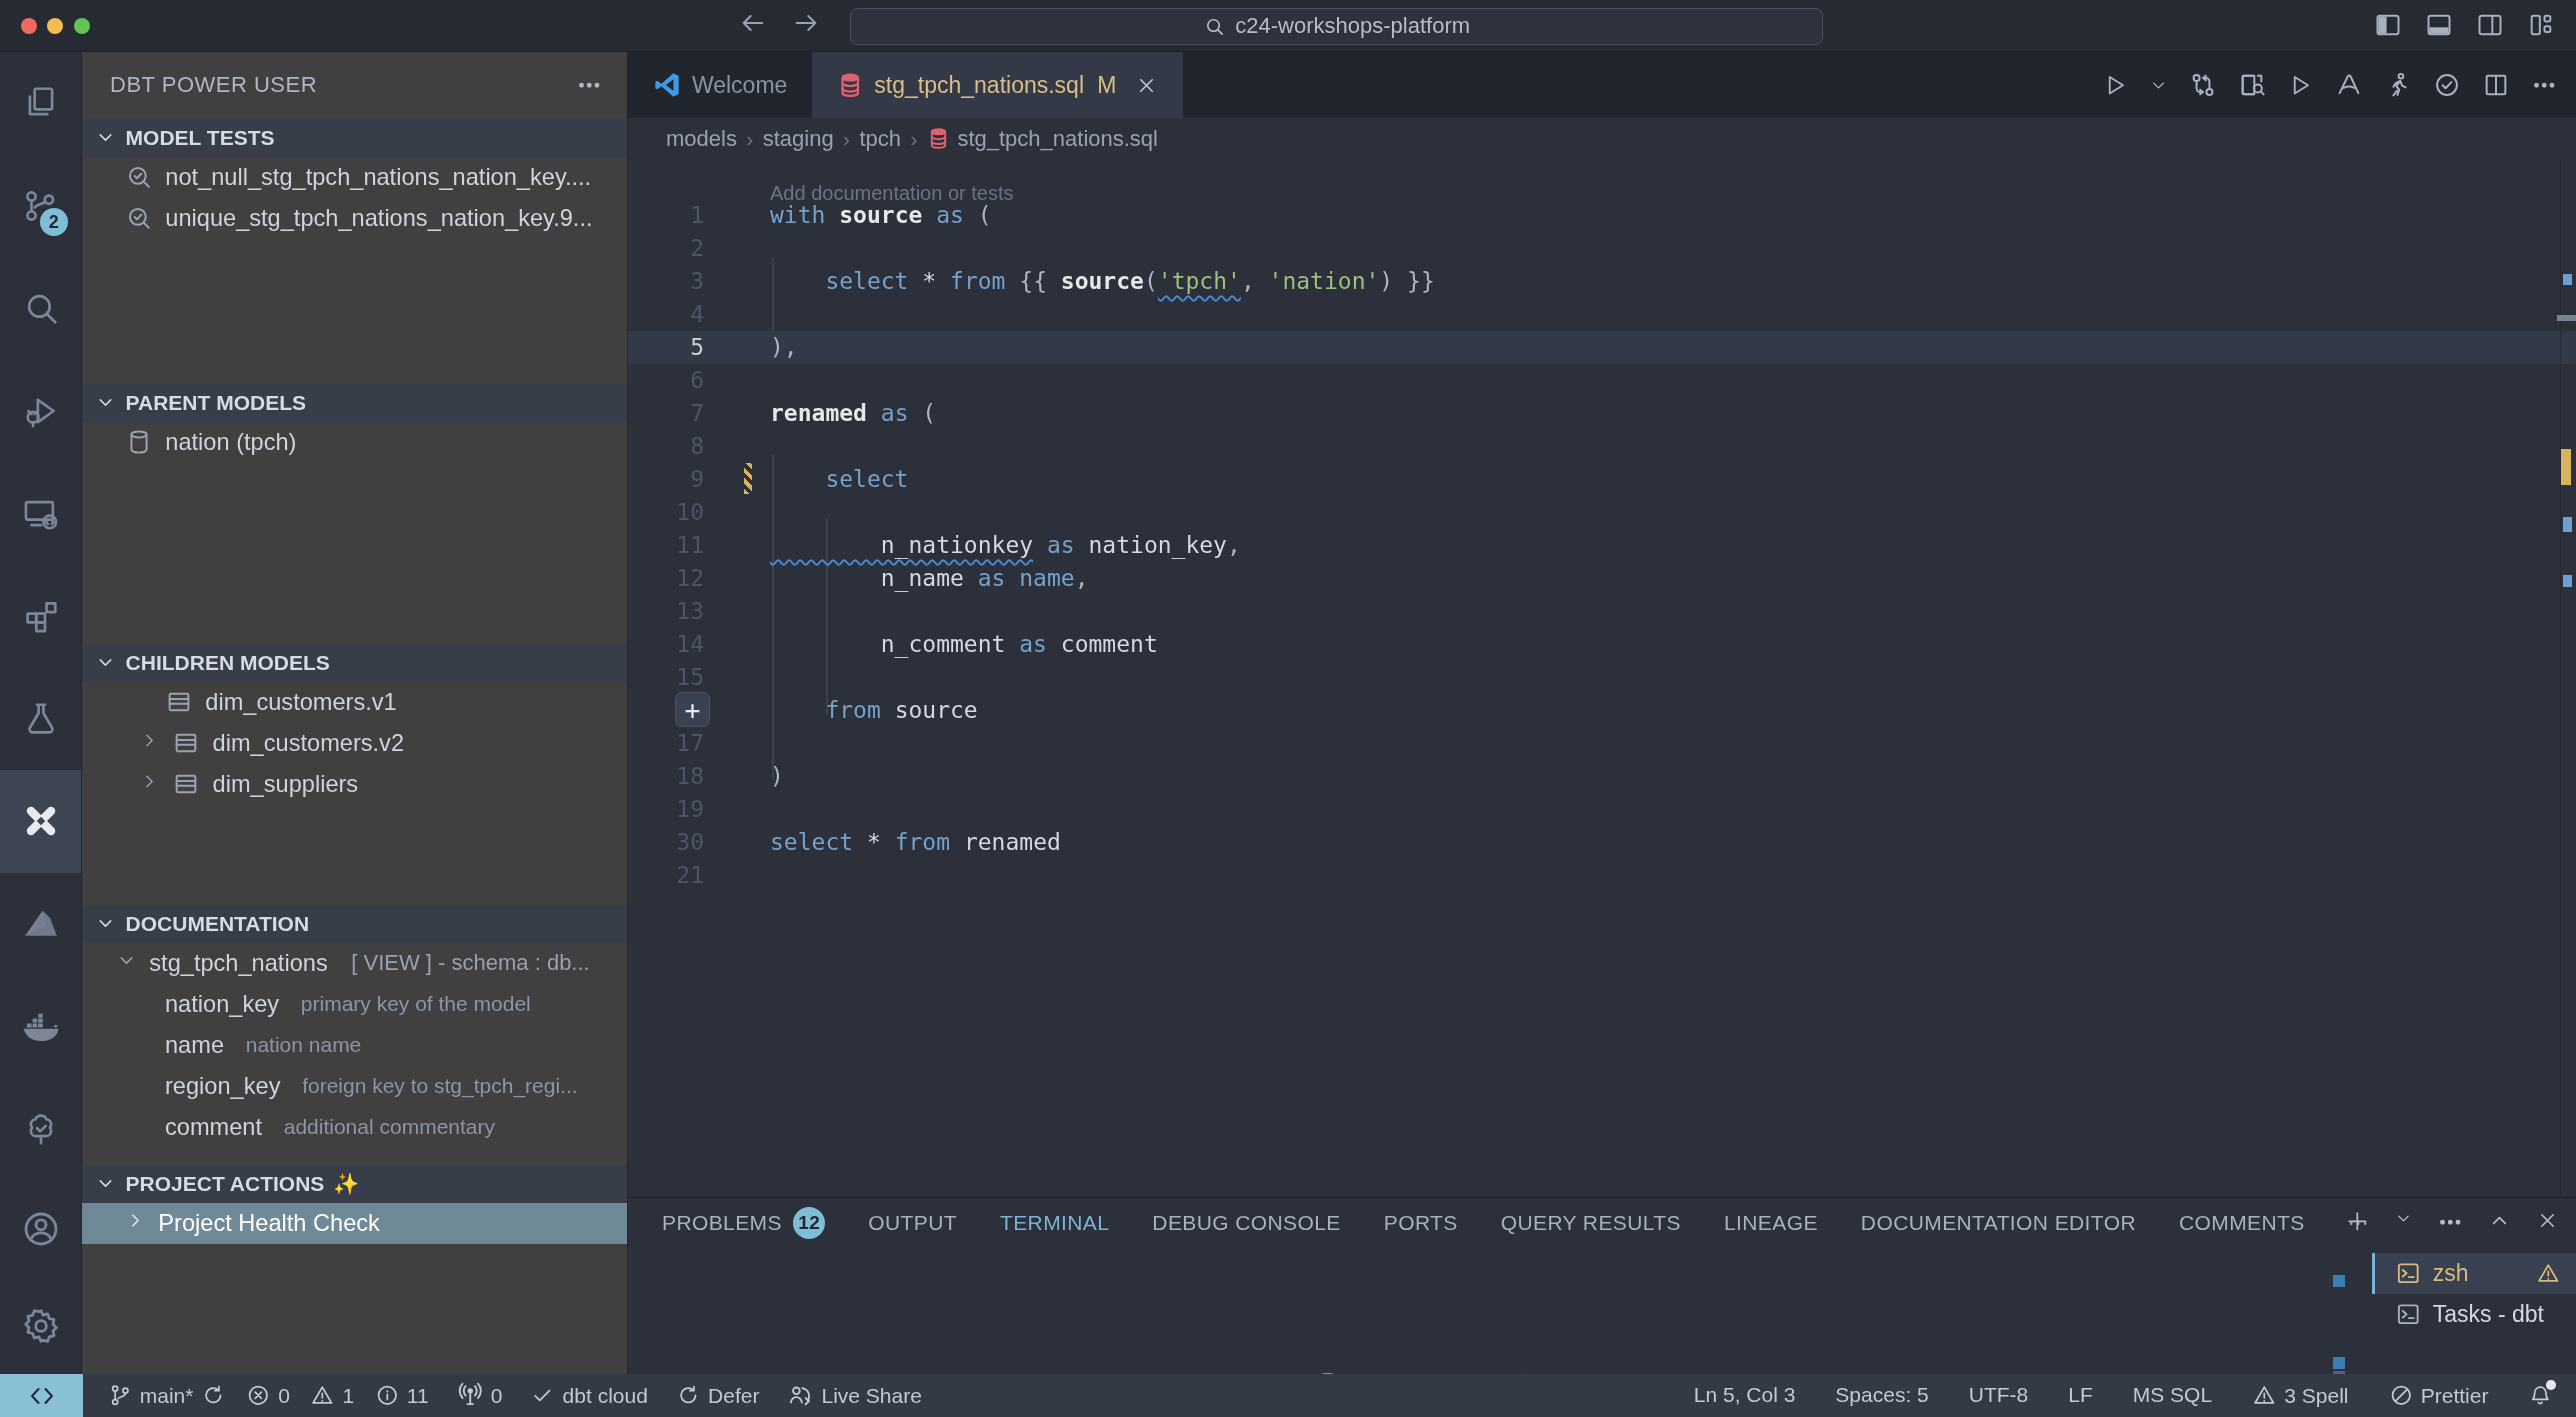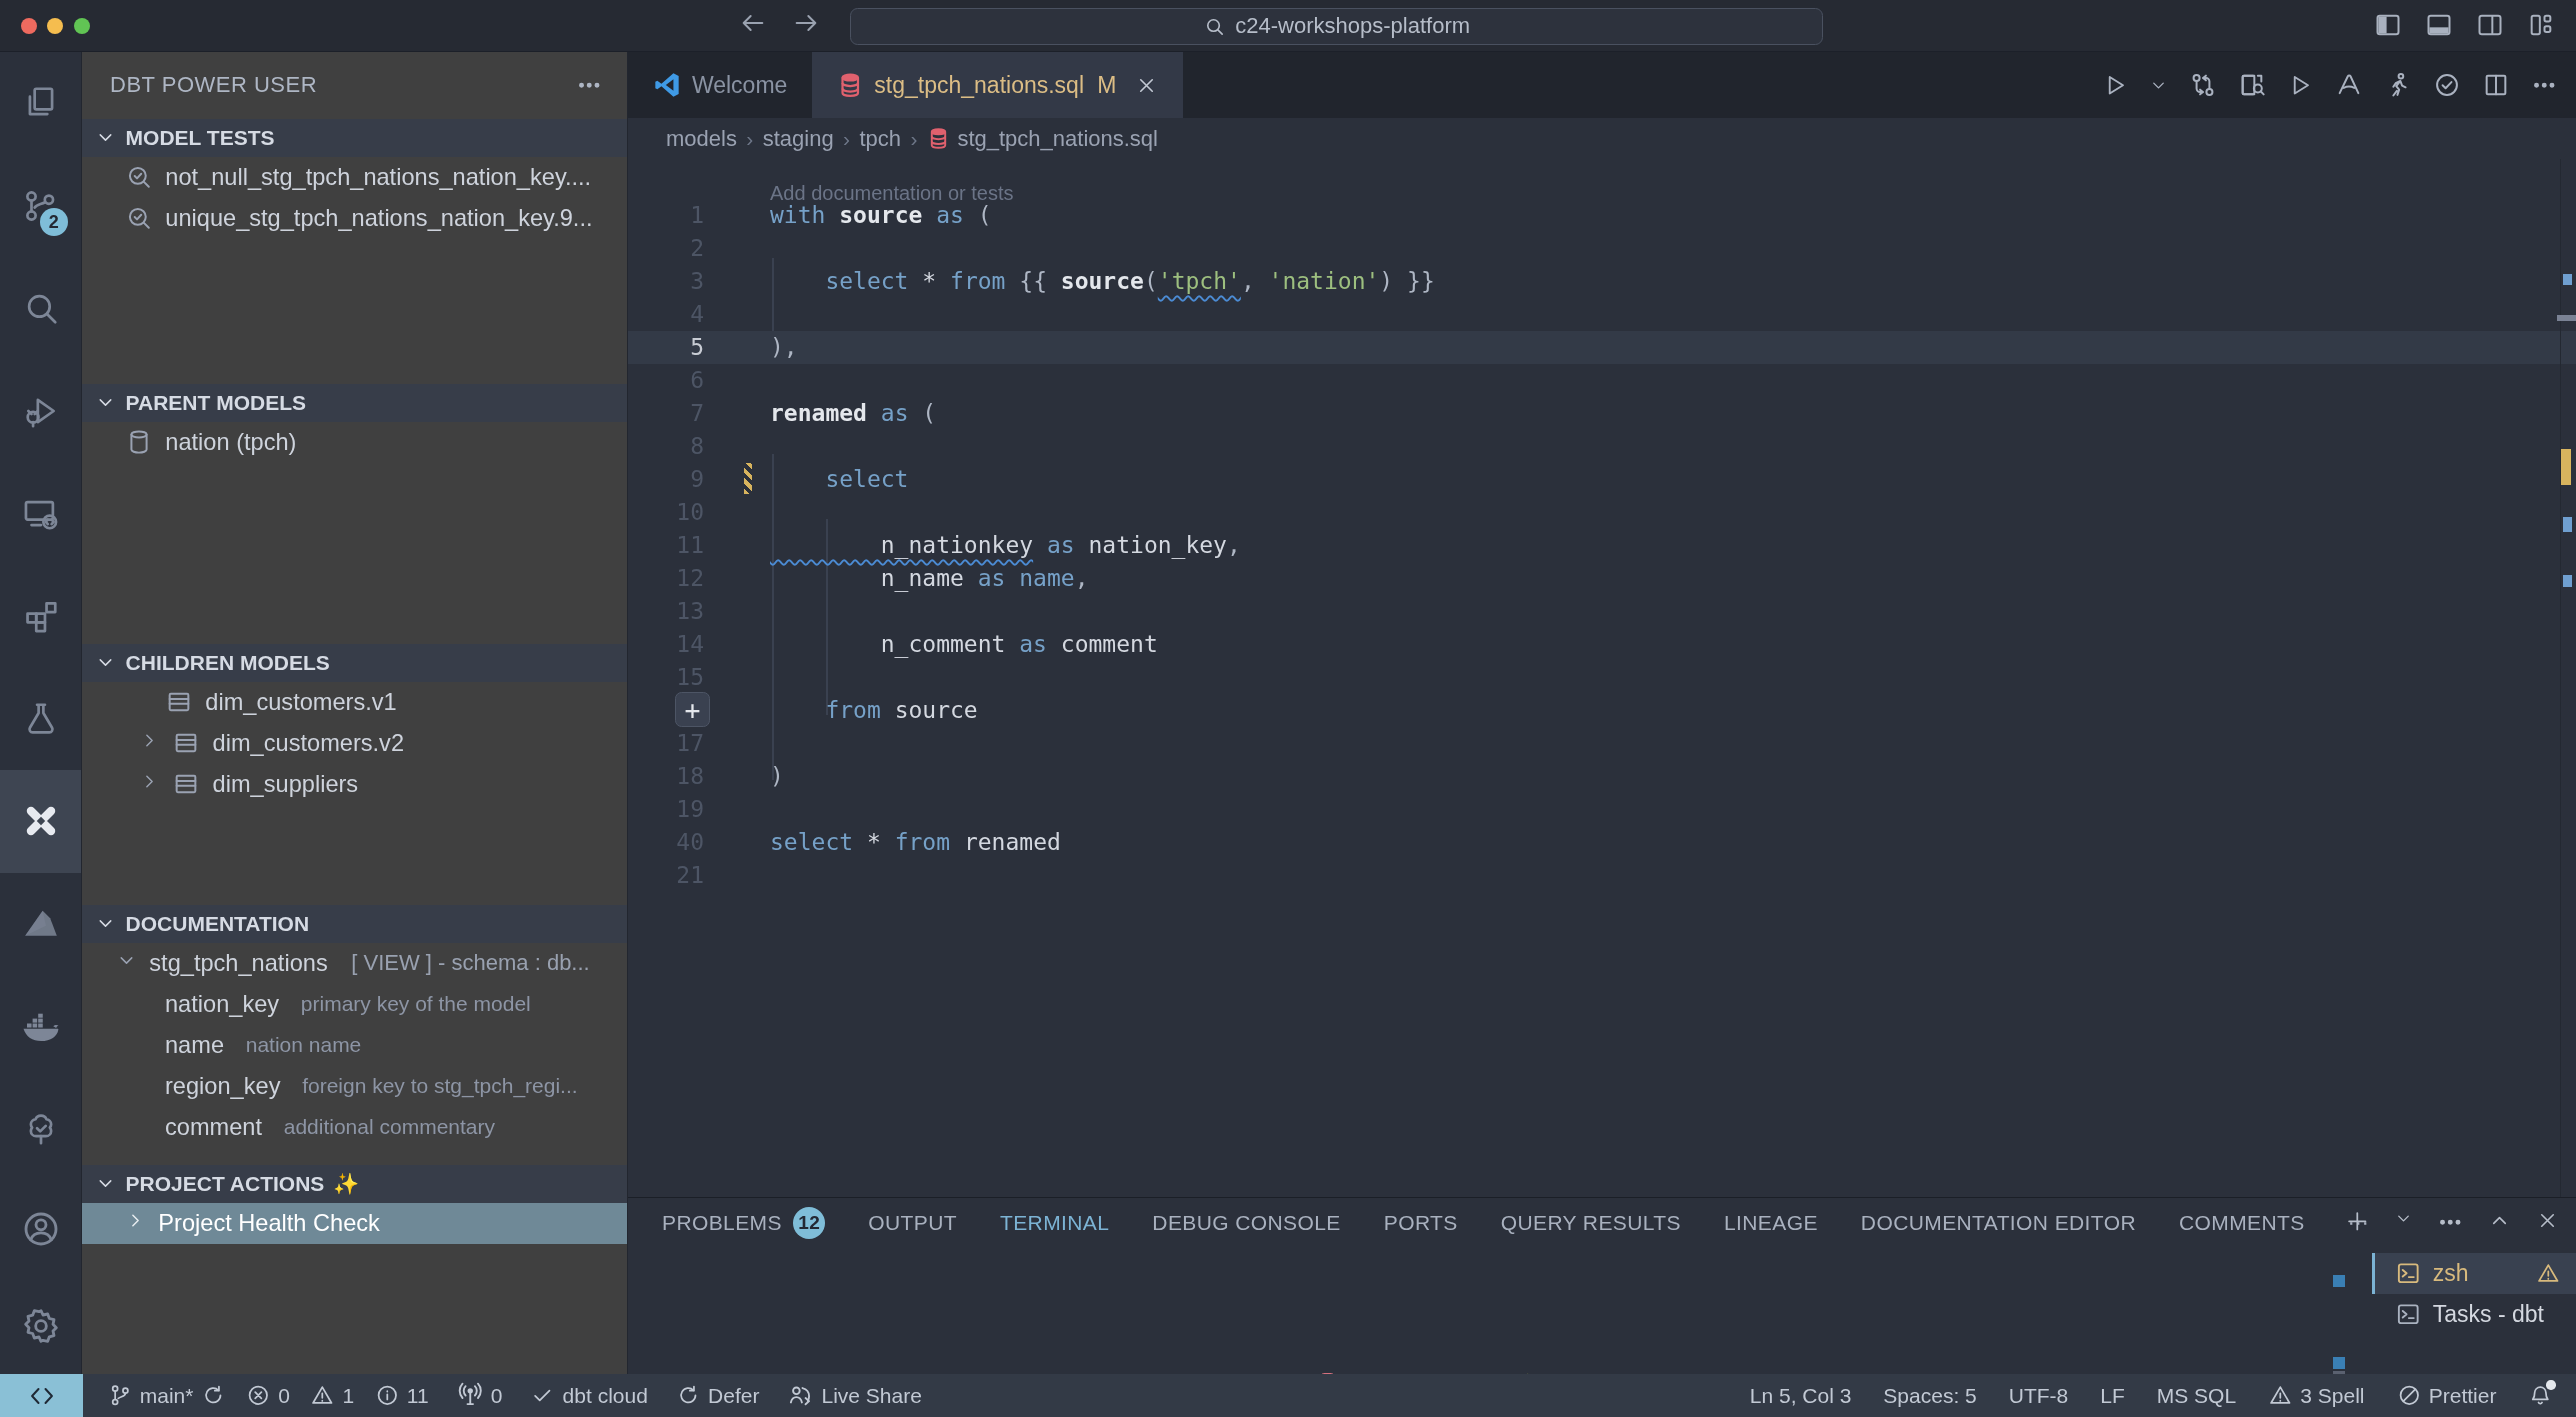--- a/index.html
+++ b/index.html
@@ -110,21 +110,21 @@
   .trow.selected::before { content:""; position:absolute; left:0; top:0; bottom:0; width:2.8px; background:#7cb3d4; }
   .trow .warn { margin-left:auto; margin-right:15px; color:#d8ba7d; }
   .tdeco { position:absolute; width:12.3px; height:12.3px; }
 
   
   .statusbar { position:absolute; left:0; right:0; bottom:0; height:43px; background:#333a46;
     display:flex; align-items:center; font-size:21px; color:#c2c9d4; }
   .remote { width:83px; height:43px; background:#8ac0d6; color:#1f2935;
     display:flex; align-items:center; justify-content:center; }
   .sb-left { display:flex; align-items:center; gap:28px; margin-left:24.6px; }
-  .sb-right { margin-left:auto; display:flex; align-items:center; gap:32px; margin-right:23px; }
+  .sb-right { margin-left:auto; display:flex; align-items:flex-start; gap:40px; margin-right:23px; }
   .sitem { display:flex; align-items:center; gap:7.6px; white-space:nowrap; }
   .belldot { position:relative; }
   .belldot::after { content:""; position:absolute; right:-2.8px; top:-2.8px; width:9.4px; height:9.4px;
     border-radius:50%; background:#e4e7ec; }
 </style>
 </head>
 <body>
 
 <div class="titlebar">
   <div class="lights">
@@ -677,21 +677,21 @@
             <span class="ln">18</span>
             <span class="gl"></span>
             <span class="ctext"><span class="pun">)</span></span>
           </div>
           <div class="cline">
             <span class="ln">19</span>
             <span class="gl"></span>
             <span class="ctext"></span>
           </div>
           <div class="cline">
-            <span class="ln">40</span>
+            <span class="ln">30</span>
             <span class="gl"></span>
             <span class="ctext"><span class="kw">select </span><span class="id">* </span><span class="kw">from </span><span class="id">renamed</span></span>
           </div>
           <div class="cline">
             <span class="ln">21</span>
             <span class="gl"></span>
             <span class="ctext"></span>
           </div>
         </div>
       <div class="ruler">

